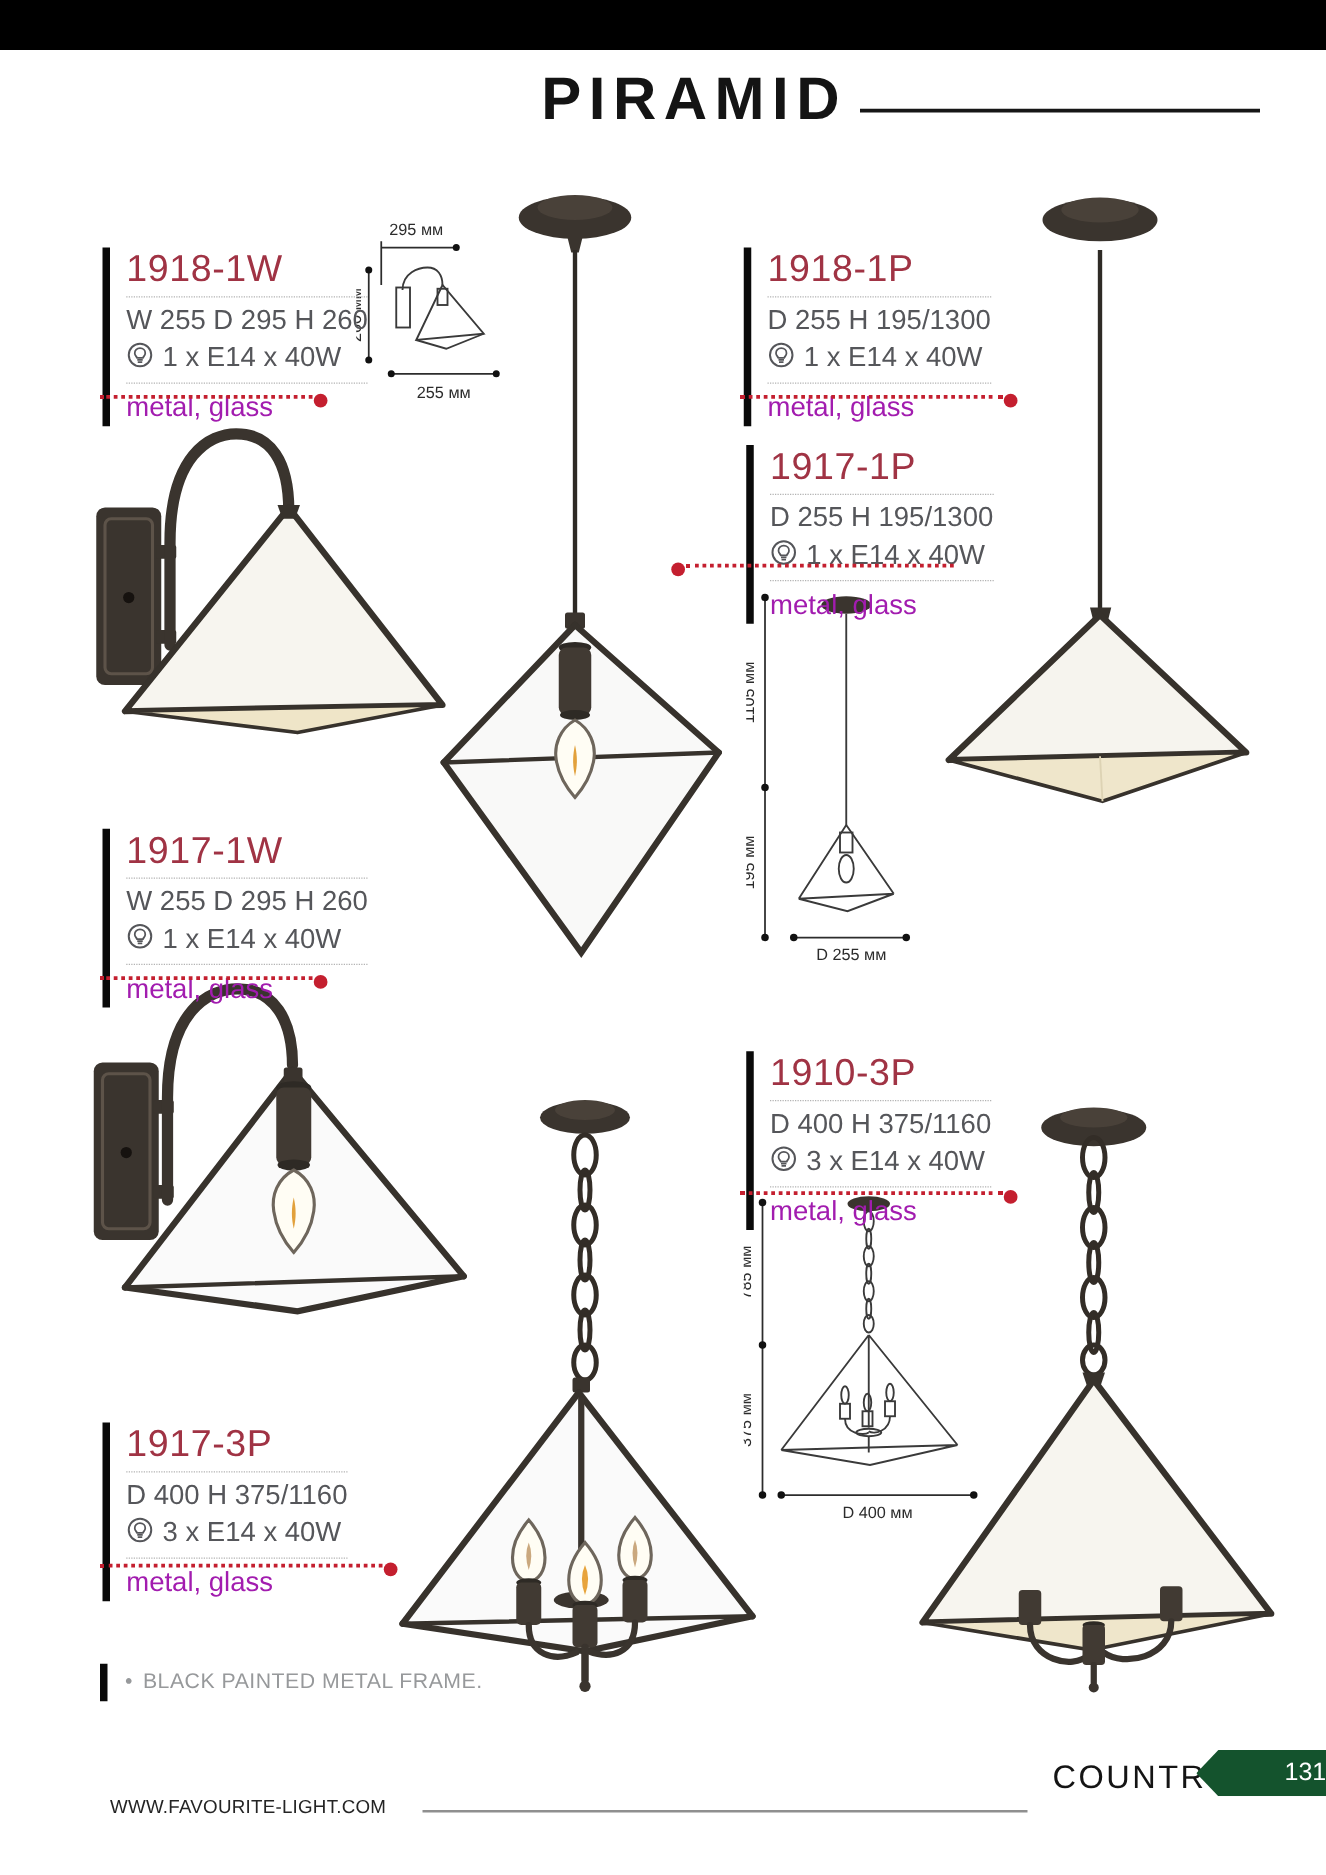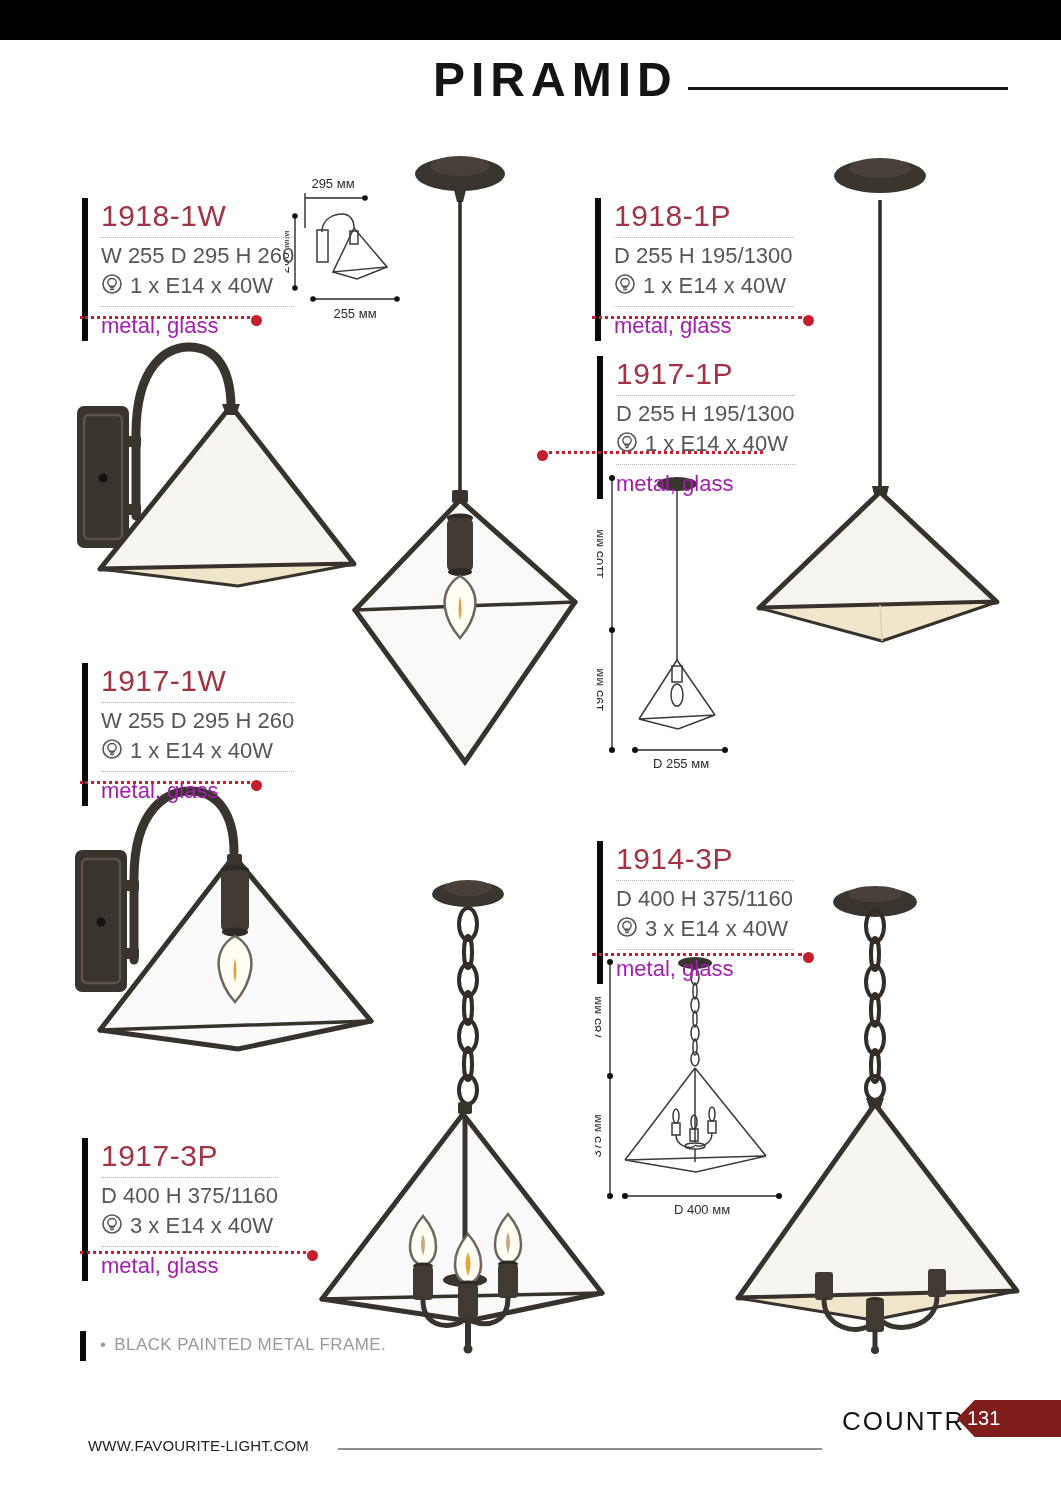--- a/index.html
+++ b/index.html
@@ -30,22 +30,22 @@
              opacity:.62;letter-spacing:1px;z-index:10;white-space:nowrap}
 
   .notes{position:absolute;left:80px;top:1331px;border-left:6px solid #0a0a0a;padding:3px 0 5px 14px;z-index:8}
   .note-en{font-size:17px;color:#97999b;line-height:22px;letter-spacing:.4px;white-space:nowrap}
   .note-en .bullet{margin-right:8px}
   .note-ru{font-size:17px;color:#38383a;line-height:22px;padding-left:18px;letter-spacing:.4px;white-space:nowrap}
 
   .site{position:absolute;left:88px;top:1437px;font-size:15px;color:#242424;letter-spacing:.2px;z-index:8}
   .footline{position:absolute;left:338px;top:1448px;width:484px;height:2px;background:#8f8f8f}
   .country{position:absolute;left:842px;top:1406px;font-size:26px;color:#141414;letter-spacing:2px;z-index:8}
-  .pagetag{position:absolute;left:957px;top:1400px;width:104px;height:37px;background:#7f1d1d;color:#fff;
-           display:flex;align-items:center;justify-content:flex-start;font-size:20px;
+  .pagetag{position:absolute;left:957px;top:1400px;width:104px;height:37px;background:#14532d;color:#fff;
+           display:flex;align-items:center;justify-content:flex-end;font-size:20px;
            clip-path:polygon(0 50%,17% 0,100% 0,100% 100%,17% 100%);padding-left:10px;box-sizing:border-box;z-index:8}
 </style>
 </head>
 <body>
 
 <div class="page">
 
   <div class="topbar"></div>
   <div class="title">PIRAMID</div>
   <div class="title-line"></div>
@@ -108,21 +108,21 @@
           <line x1="8.8" y1="14.8" x2="13.2" y2="14.8" stroke="#55565a" stroke-width="1.4"></line>
           <line x1="9.2" y1="16.6" x2="12.8" y2="16.6" stroke="#55565a" stroke-width="1.4"></line>
         </svg>
       <span>1 x E14 x 40W</span>
     </div>
     <div class="material">metal, glass</div>
   </div>
   <div class="redline dot-right" style="left:80px;top:781px;width:170px"></div>
 
   <div class="spec" style="left:597px;top:841px">
-    <div class="code">1914-3P</div>
+    <div class="code">1910-3P</div>
     <div class="dims">D 400 H 375/1160</div>
     <div class="bulbrow">
       <svg width="22" height="22" viewBox="0 0 22 22">
           <circle cx="11" cy="11" r="9" fill="none" stroke="#55565a" stroke-width="1.6"></circle>
           <path d="M11,5.5 C13.6,5.5 15.2,7.4 15.2,9.5 C15.2,11.2 14,12 13.4,13.2 L8.6,13.2 C8,12 6.8,11.2 6.8,9.5 C6.8,7.4 8.4,5.5 11,5.5 Z" fill="none" stroke="#55565a" stroke-width="1.4"></path>
           <line x1="8.8" y1="14.8" x2="13.2" y2="14.8" stroke="#55565a" stroke-width="1.4"></line>
           <line x1="9.2" y1="16.6" x2="12.8" y2="16.6" stroke="#55565a" stroke-width="1.4"></line>
         </svg>
       <span>3 x E14 x 40W</span>
     </div>

